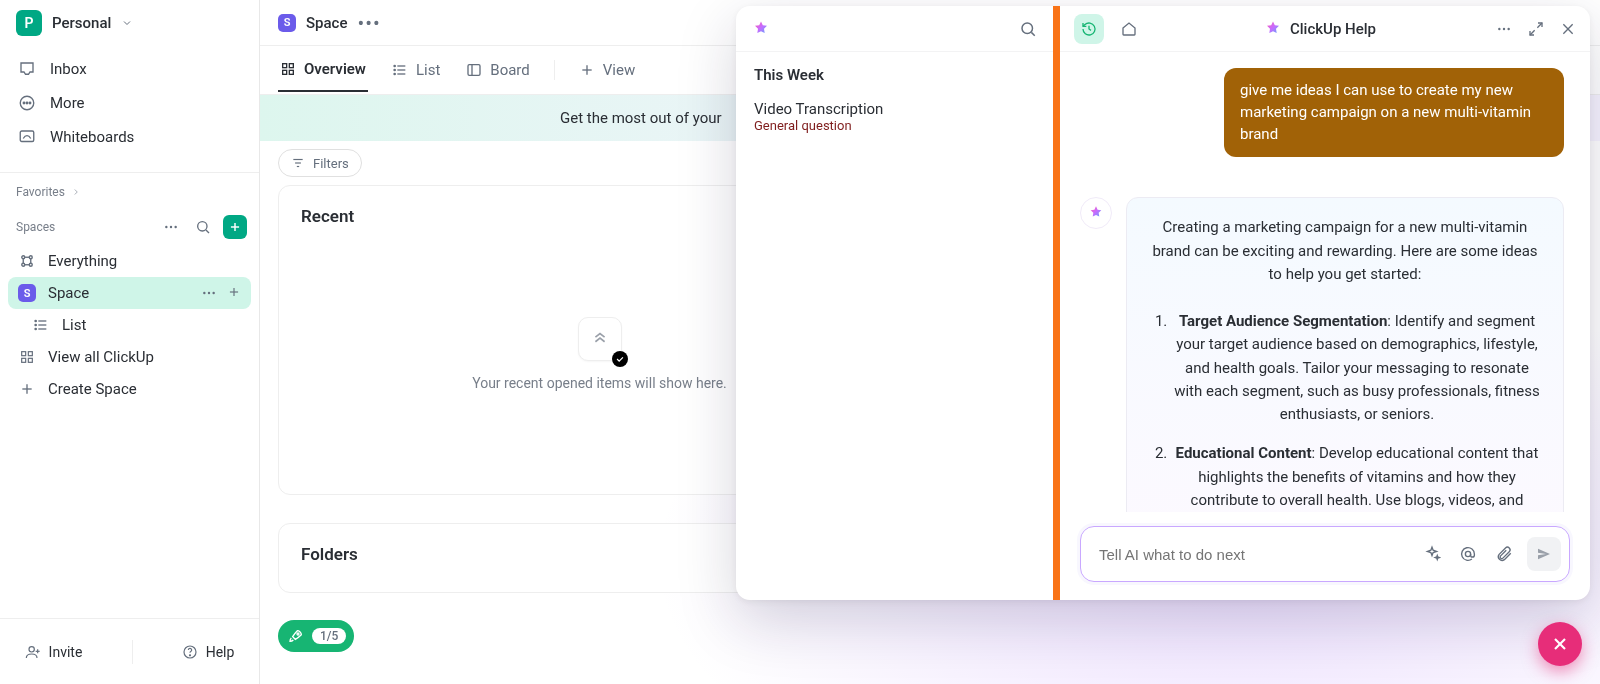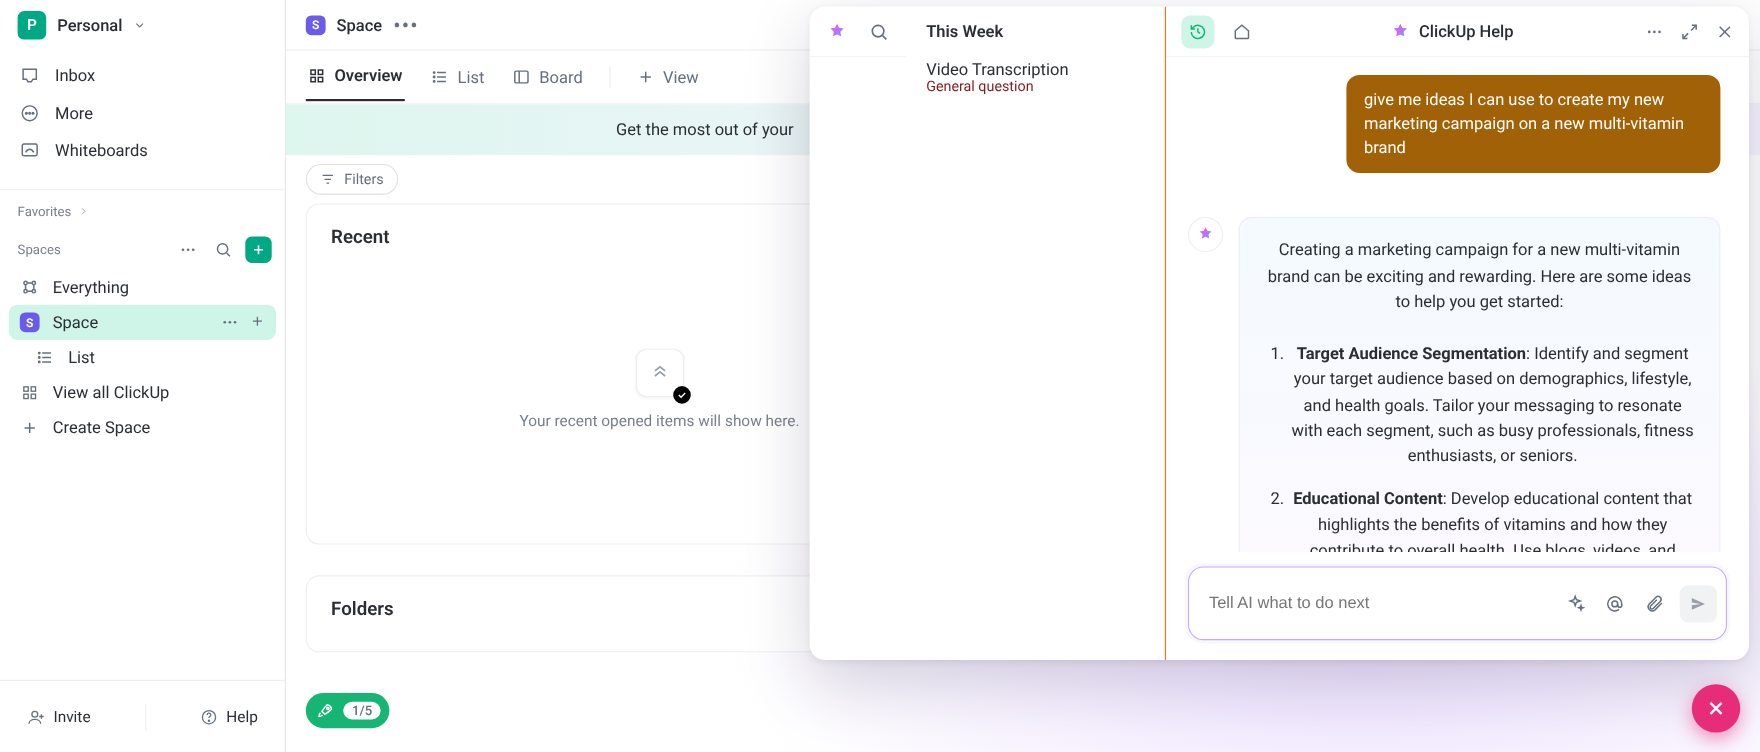--- a/index.html
+++ b/index.html
@@ -66,29 +66,29 @@
     .cards-row { display: flex; gap: 18px; }
     .card { flex: 1; min-width: 0; background: #fff; border: 1px solid #eee; border-radius: 12px; padding: 20px 22px; height: 310px; display: flex; flex-direction: column; }
     .card-title { font-size: 17px; font-weight: 600; margin-bottom: 8px; }
     .empty-state { flex: 1; display: flex; flex-direction: column; align-items: center; justify-content: center; gap: 14px; }
     .empty-icon-wrap { position: relative; }
     .empty-icon { width: 44px; height: 44px; border: 1px solid #eee; border-radius: 10px; display: flex; align-items: center; justify-content: center; background: #fff; box-shadow: 0 1px 2px rgba(0,0,0,0.04); }
     .empty-check { position: absolute; right: -6px; bottom: -6px; width: 16px; height: 16px; background: #000; border-radius: 50%; display:flex; align-items:center; justify-content:center; }
     .empty-text { font-size: 14px; color: #787f8a; }
     .folders-card { background: #fff; border: 1px solid #eee; border-radius: 12px; padding: 20px 22px; }
     
-    .onboard-pill { position: absolute; left: 18px; bottom: 22px; background: #17B573; color: #fff; height: 32px; border-radius: 16px; display: flex; align-items: center; gap: 8px; padding: 0 8px 0 10px; font-size: 13px; }
+    .onboard-pill { position: absolute; left: 18px; bottom: 32px; background: #17B573; color: #fff; height: 32px; border-radius: 16px; display: flex; align-items: center; gap: 8px; padding: 0 8px 0 10px; font-size: 13px; }
     .onboard-count { background: #fff; color: #656f7d; border-radius: 12px; padding: 1px 8px; font-size: 12px; font-weight: 500; }
     
     
     .fab-close { position: absolute; right: 18px; bottom: 18px; width: 44px; height: 44px; border-radius: 50%; background: #E72D79; display: flex; align-items: center; justify-content: center; box-shadow: 0 6px 16px rgba(231,45,121,0.5); cursor: pointer; }
     
     
     .brain-wrap { position: absolute; left: 736px; top: 6px; right: 10px; height: 594px; display: flex; background: #fff; border-radius: 14px; box-shadow: 0 20px 60px rgba(30,20,60,0.18), 0 2px 6px rgba(0,0,0,0.06); overflow: hidden; }
-    .brain-left { width: 324px; border-right: 1px solid #f97316; display: flex; flex-direction: row; }
+    .brain-left { width: 324px; border-right: 7px solid #f97316; display: flex; flex-direction: column; }
     .brain-left-header { height: 46px; display: flex; align-items: center; padding: 0 16px; gap: 10px; border-bottom: 1px solid #f3f3f4; }
     .brain-left-header .spacer { flex: 1; }
     .brain-left-body { padding: 14px 18px; }
     .wk-title { font-size: 15px; font-weight: 600; margin-bottom: 10px; }
     .hist-item { padding: 6px 0; cursor: pointer; }
     .hist-title { font-size: 15px; color: #2a2e34; }
     .hist-sub { font-size: 13px; color: #7f1d1d; }
     
     .brain-right { flex: 1; display: flex; flex-direction: column; min-width: 0; }
     .brain-right-header { height: 46px; display: flex; align-items: center; padding: 0 14px; gap: 10px; border-bottom: 1px solid #f3f3f4; }
@@ -101,21 +101,21 @@
     .chat-scroll { overflow-y: auto; padding-right: 6px; flex: 1; }
     .user-bubble { align-self: flex-end; max-width: 340px; background: #a16207; color: #fff; border-radius: 12px; padding: 12px 16px; font-size: 15px; line-height: 1.45; margin-left: auto; }
     .ai-block { display: flex; gap: 14px; margin-top: 40px; text-align: center; }
     .ai-avatar { width: 32px; height: 32px; border-radius: 50%; background: #fff; border: 1px solid #f0eaf8; display:flex; align-items:center; justify-content:center; flex-shrink: 0; }
     .ai-card { flex: 1; background: linear-gradient(180deg, #F4FAFF 0%, #FDF9FF 100%); border: 1px solid #ecebf3; border-radius: 12px; padding: 18px 20px; font-size: 15px; line-height: 1.55; color: #2a2e34; }
     .ai-card ol { margin-top: 24px; padding-left: 24px; }
     .ai-card li { margin-bottom: 16px; }
     .ai-card li::marker { font-weight: 400; }
     
     .chat-input-row { padding: 14px 20px 18px; }
-    .chat-input { display: flex; align-items: center; height: 67px; border: 1.5px solid #C9A8FF; border-radius: 14px; padding: 0 8px 0 18px; gap: 10px; background: #fff; box-shadow: 0 0 0 3px rgba(123,104,238,0.05); }
+    .chat-input { display: flex; align-items: center; height: 56px; border: 1.5px solid #C9A8FF; border-radius: 14px; padding: 0 8px 0 18px; gap: 10px; background: #fff; box-shadow: 0 0 0 3px rgba(123,104,238,0.05); }
     .chat-input input { flex: 1; border: none; outline: none; font-size: 15px; background: transparent; }
     .chat-icn { width: 26px; height: 26px; display:flex; align-items:center; justify-content:center; color: #656f7d; cursor:pointer; }
     .send-btn { width: 34px; height: 34px; border-radius: 8px; background: #F1F2F4; display:flex; align-items:center; justify-content:center; cursor:pointer; }
     
     .brain-icon path { fill: url(#brainGrad); }
     
     
     .chat-scroll::-webkit-scrollbar { width: 8px; }
     .chat-scroll::-webkit-scrollbar-thumb { background: #e4e4e8; border-radius: 4px; }
   </style>

